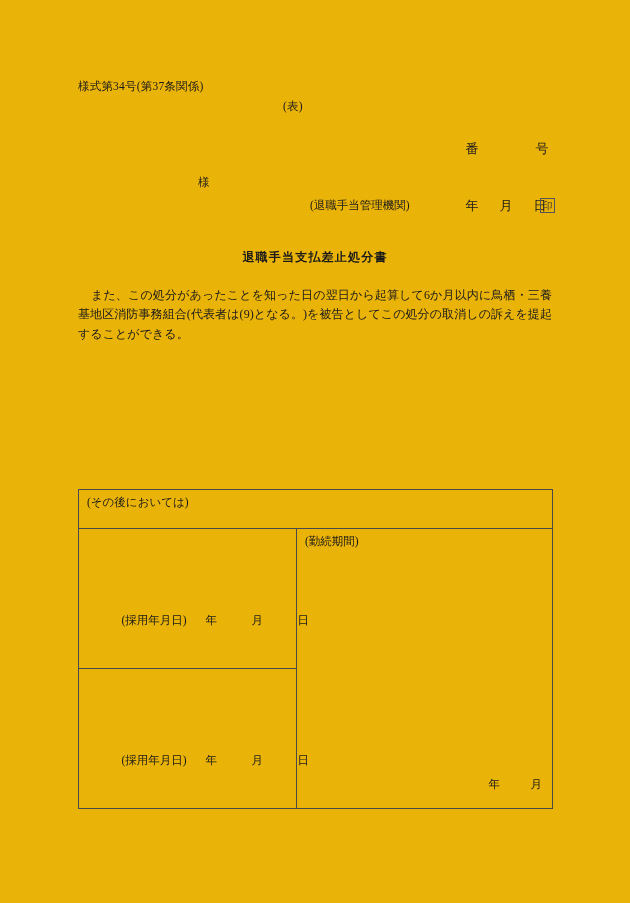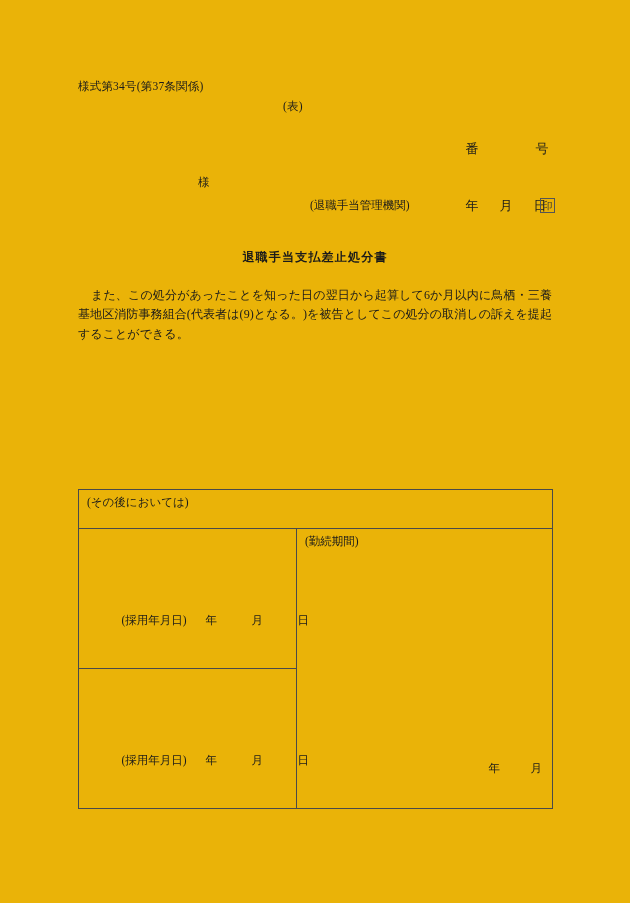--- a/index.html
+++ b/index.html
@@ -164,21 +164,21 @@
   .tenure-cell {
     height: 50px;
     position: relative;
   }
   .tenure-label {
     padding: 5px 8px 0 8px;
   }
   .tenure-units {
     position: absolute;
     right: 10px;
-    bottom: 20px;
+    bottom: 4px;
     white-space: pre;
   }
   .tenure-units .u {
     display: inline-block;
     width: 42px;
     text-align: left;
   }
   .tenure-units .u.last {
     width: auto;
   }

